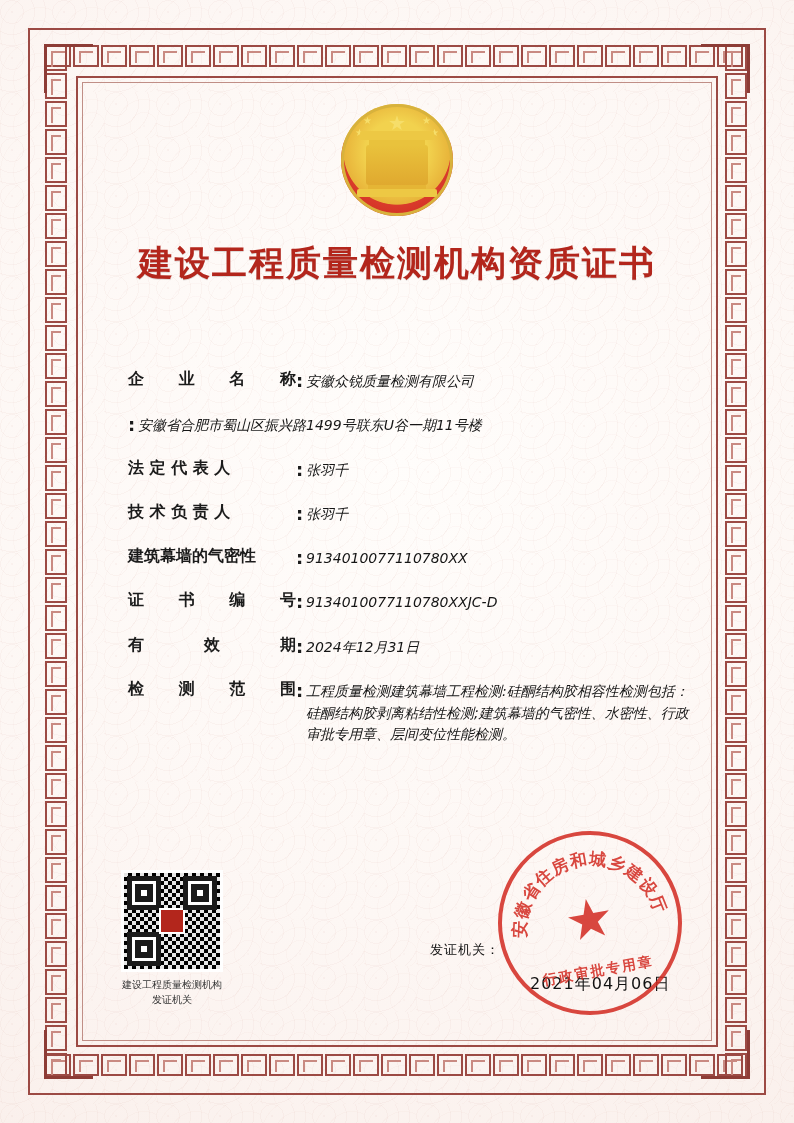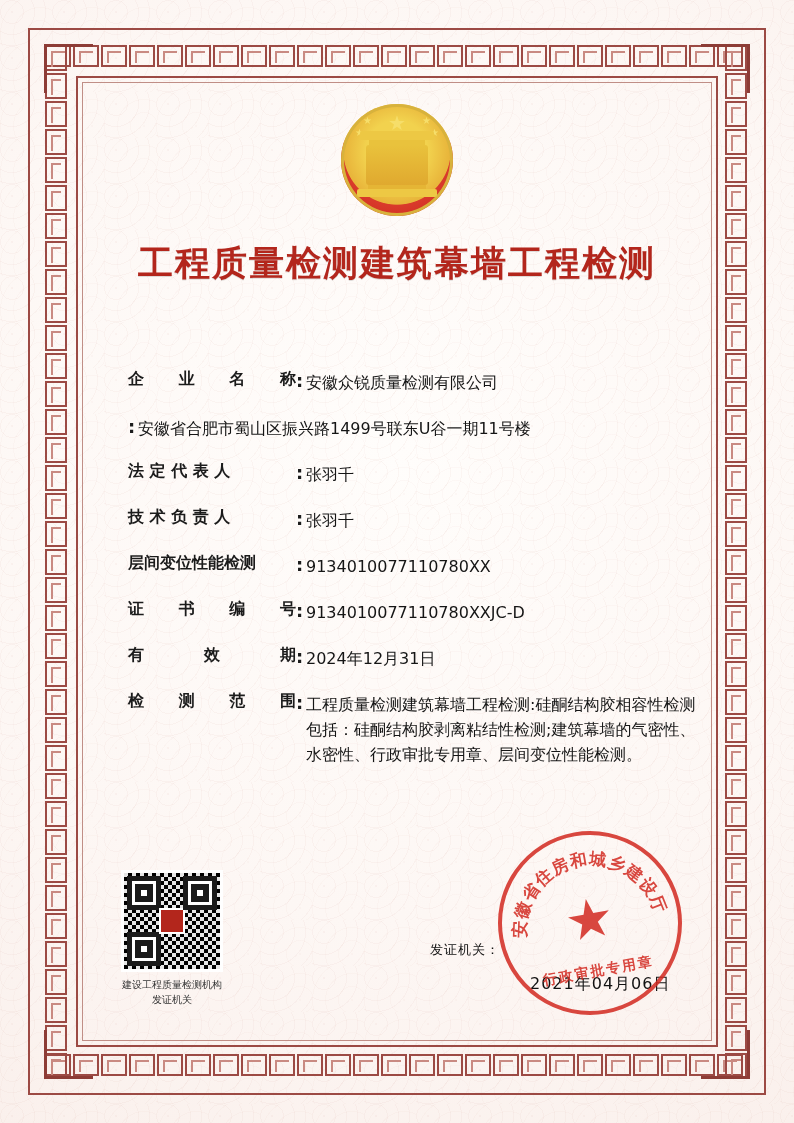--- a/index.html
+++ b/index.html
@@ -125,22 +125,22 @@
     text-align:justify;text-align-last:justify;
     line-height:1.35;
     white-space:nowrap;
   }
   .label.tight{text-align-last:left;letter-spacing:0;}
   .colon{
     flex:0 0 10px;font-size:18px;font-weight:bold;color:#1b1b1b;line-height:1.35;
     padding-top:1px;
   }
   .value{
-    flex:1;font-size:16px;color:#151515;line-height:1.5;
-    padding-top:3px;word-break:break-all;
+    flex:1;font-size:14px;color:#151515;line-height:1.5;
+    padding-top:3px;word-break:break-all;font-style:italic;
   }
   .value.multi{line-height:1.55;}
 
   
   .qr-block{position:absolute;left:112px;bottom:116px;width:120px;text-align:center;}
   .qr{
     width:96px;height:96px;margin:0 auto;
     background:
       repeating-linear-gradient(90deg,#1a1a1a 0 4px,#fff 4px 8px),
       repeating-linear-gradient(0deg,#1a1a1a 0 4px,#fff 4px 8px);
@@ -354,21 +354,21 @@
       <div class="disc"></div>
       <div class="bigstar">★</div>
       <div class="smstar s1">★</div>
       <div class="smstar s2">★</div>
       <div class="smstar s3">★</div>
       <div class="smstar s4">★</div>
       <div class="gate"></div>
     </div>
   </div>
 
-  <div class="title">工程质量检测建筑幕墙工程检测</div>
+  <div class="title">建设工程质量检测机构资质证书</div>
 
   <div class="fields" id="fields">
       <div class="row">
         <div class="label">企 业 名 称</div>
         <div class="colon">:</div>
         <div class="value">安徽众锐质量检测有限公司</div>
       </div>
       <div class="row">
         <div class="colon">:</div>
         <div class="value">安徽省合肥市蜀山区振兴路1499号联东U谷一期11号楼</div>
@@ -377,21 +377,21 @@
         <div class="label tight">法 定 代 表 人</div>
         <div class="colon">:</div>
         <div class="value">张羽千</div>
       </div>
       <div class="row">
         <div class="label tight">技 术 负 责 人</div>
         <div class="colon">:</div>
         <div class="value">张羽千</div>
       </div>
       <div class="row">
-        <div class="label tight">层间变位性能检测</div>
+        <div class="label tight">建筑幕墙的气密性</div>
         <div class="colon">:</div>
         <div class="value">9134010077110780XX</div>
       </div>
       <div class="row">
         <div class="label">证 书 编 号</div>
         <div class="colon">:</div>
         <div class="value">9134010077110780XXJC-D</div>
       </div>
       <div class="row">
         <div class="label">有 效 期</div>

